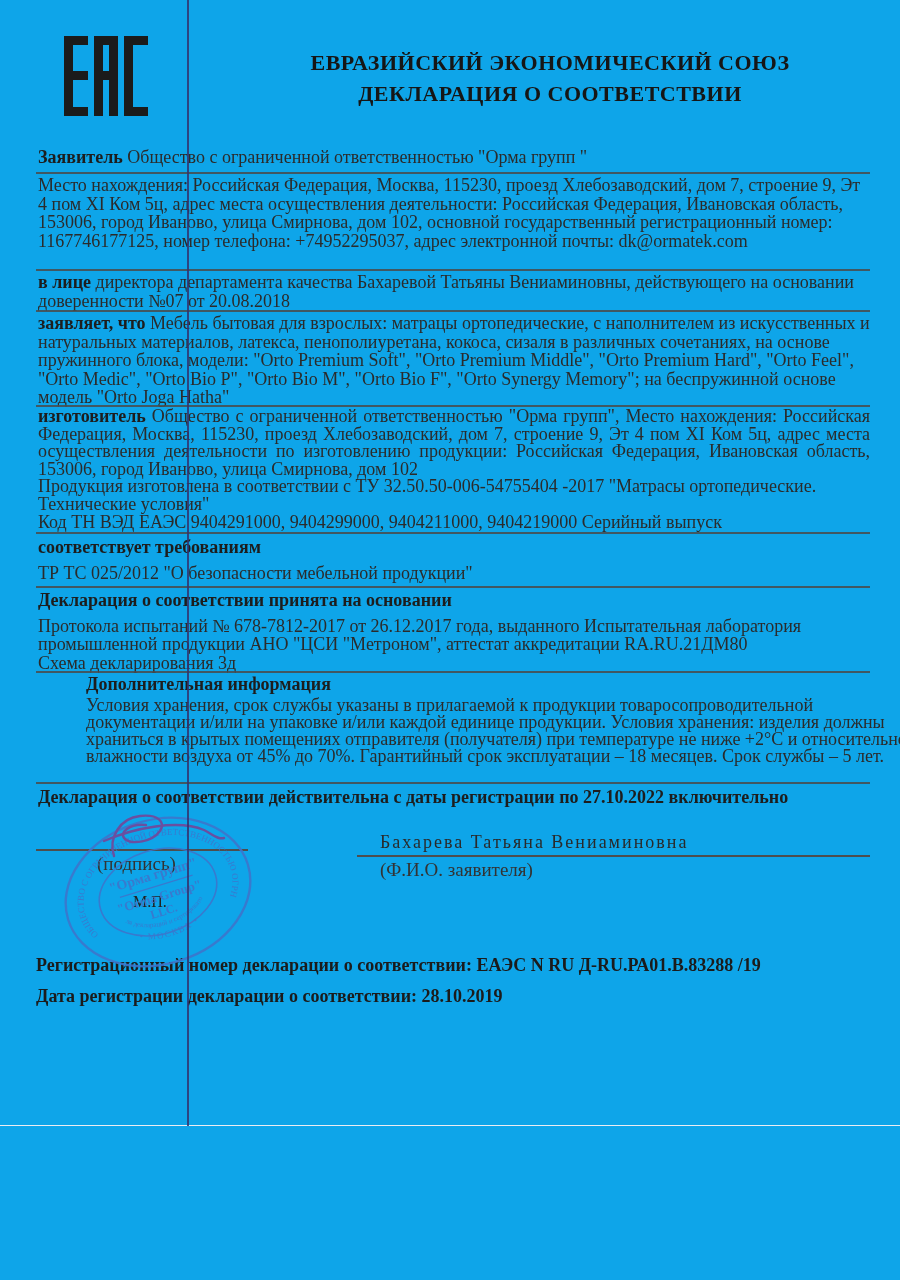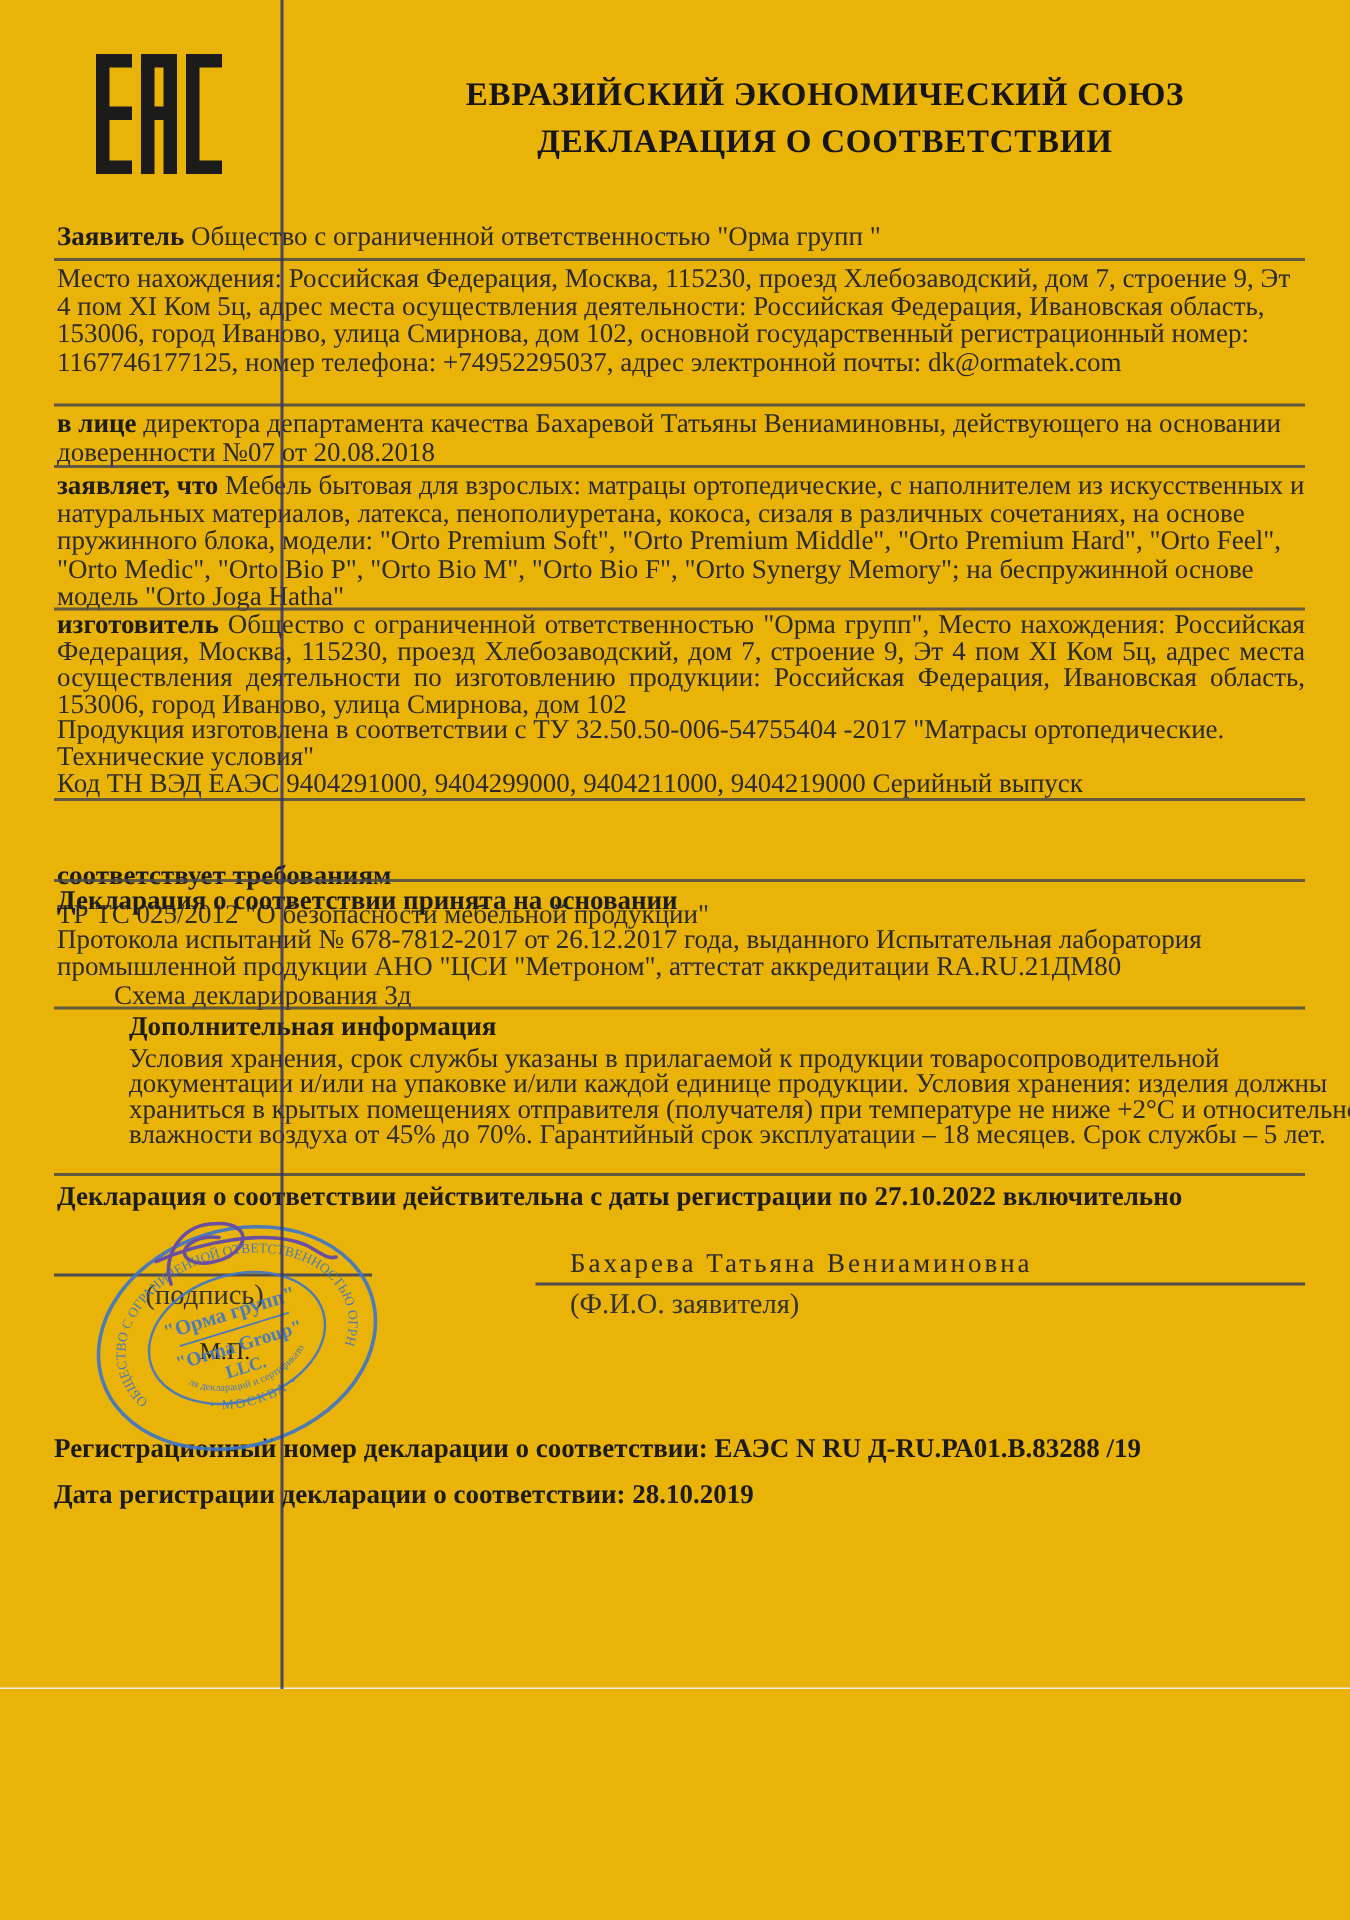--- a/index.html
+++ b/index.html
@@ -1,18 +1,18 @@
 <!DOCTYPE html>
 <html><head>
 <meta charset="utf-8">
 <style>
   html,body { margin:0; padding:0; }
   .page {
     position:relative; width:900px; height:1280px;
-    background:#eab308; overflow:hidden;
+    background:#0ea5e9; overflow:hidden;
     font-family:"Liberation Serif", serif; color:#2b2b2b;
   }
   .abs { position:absolute; }
   p { margin:0; }
   .body-text { font-size:18px; line-height:18.6px; }
   .tight { line-height:17.6px; }
   .justify { text-align:justify; }
   b, .bold { font-weight:bold; color:#1d1d1d; }
   .sep { position:absolute; left:36px; width:834px; height:2px; background:#4a4a4a; opacity:.85; }
   .title { font-weight:bold; font-size:22px; letter-spacing:.5px; color:#161616; text-align:center; }
@@ -75,30 +75,30 @@
   <div class="abs body-text tight" style="left:38px; top:408px; width:832px;">
     <p class="justify">
       <b>изготовитель</b>
       <span>Общество с ограниченной ответственностью "Орма групп", Место нахождения: Российская Федерация, Москва, 115230, проезд Хлебозаводский, дом 7, строение 9, Эт 4 пом XI Ком 5ц, адрес места осуществления деятельности по изготовлению продукции: Российская Федерация, Ивановская область, 153006, город Иваново, улица Смирнова, дом 102</span>
     </p>
     <p>Продукция изготовлена в соответствии с ТУ 32.50.50-006-54755404 -2017 "Матрасы ортопедические. Технические условия"</p>
     <p>Код ТН ВЭД ЕАЭС 9404291000, 9404299000, 9404211000, 9404219000 Серийный выпуск</p>
   </div>
   <div class="sep" style="top:532px;"></div>
 
-  <div class="abs body-text" style="left:38px; top:538px; width:830px;margin-top:36px;">
+  <div class="abs body-text" style="left:38px; top:538px; width:830px;">
     <p class="bold">соответствует требованиям</p>
     <p style="margin-top:7px;">ТР ТС 025/2012 "О безопасности мебельной продукции"</p>
   </div>
   <div class="sep" style="top:586px;"></div>
 
   <div class="abs body-text" style="left:38px; top:591px; width:832px;">
     <p class="bold">Декларация о соответствии принята на основании</p>
     <p style="margin-top:7px; line-height:18.5px;">Протокола испытаний № 678-7812-2017 от 26.12.2017 года, выданного Испытательная лаборатория промышленной продукции АНО "ЦСИ "Метроном", аттестат аккредитации RA.RU.21ДМ80</p>
-    <p style="line-height:18.5px;margin-left:38px;">Схема декларирования 3д</p>
+    <p style="line-height:18.5px;">Схема декларирования 3д</p>
   </div>
   <div class="sep" style="top:671px;"></div>
 
   <div class="abs body-text" style="left:38px; top:675px; width:832px;margin-left:48px;">
     <p class="bold">Дополнительная информация</p>
     <p style="margin-top:3px; line-height:17.2px;">Условия хранения, срок службы указаны в прилагаемой к продукции товаросопроводительной документации и/или на упаковке и/или каждой единице продукции. Условия хранения: изделия должны храниться в крытых помещениях отправителя (получателя) при температуре не ниже +2°С и относительной влажности воздуха от 45% до 70%. Гарантийный срок эксплуатации – 18 месяцев. Срок службы – 5 лет.</p>
   </div>
   <div class="sep" style="top:782px;"></div>
 
   <p class="abs bold" style="left:38px; top:787px; width:832px; font-size:18px;">Декларация о соответствии действительна с даты регистрации по 27.10.2022 включительно</p>

